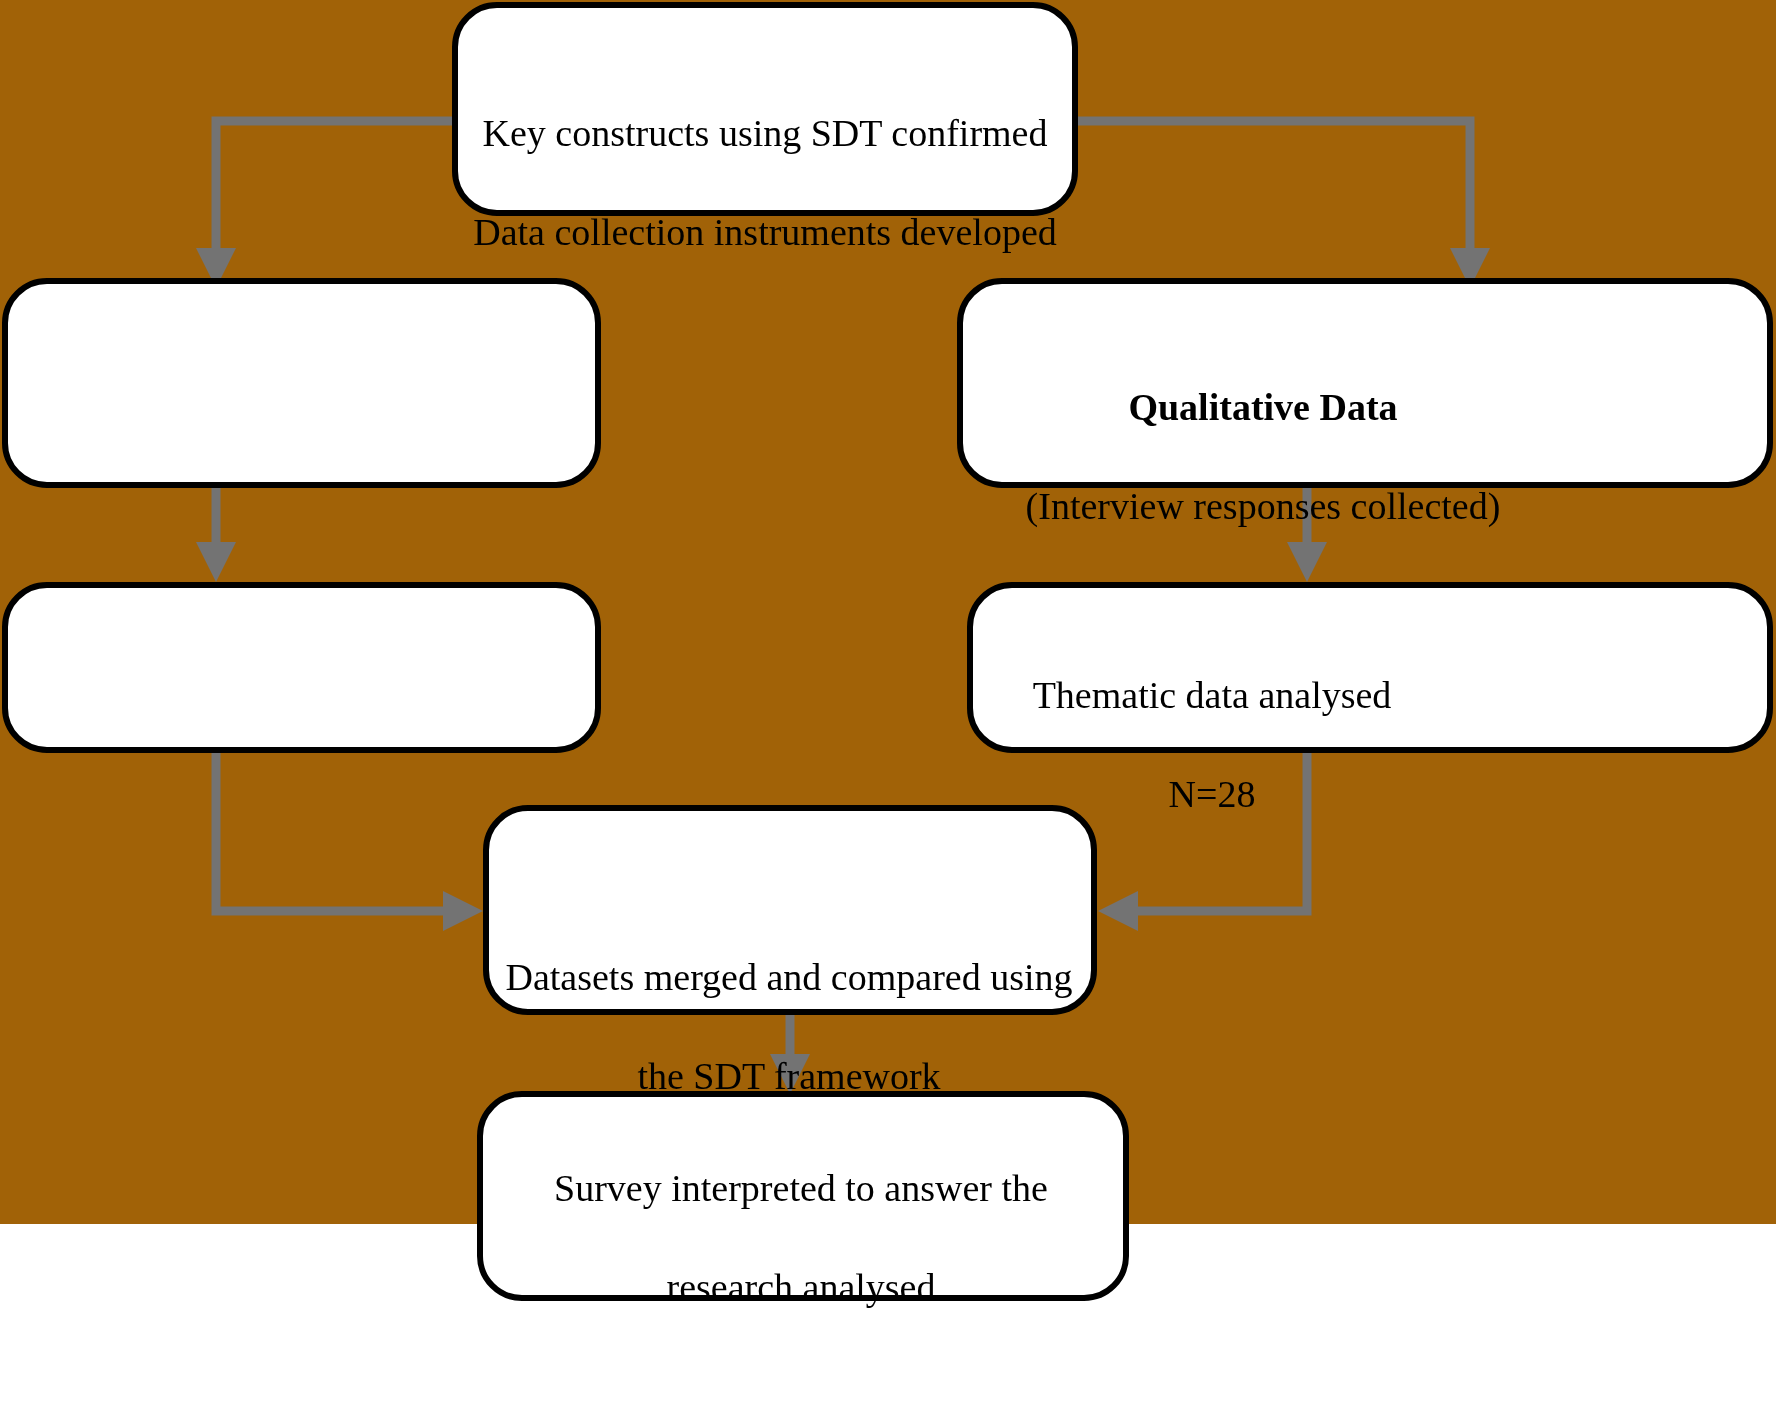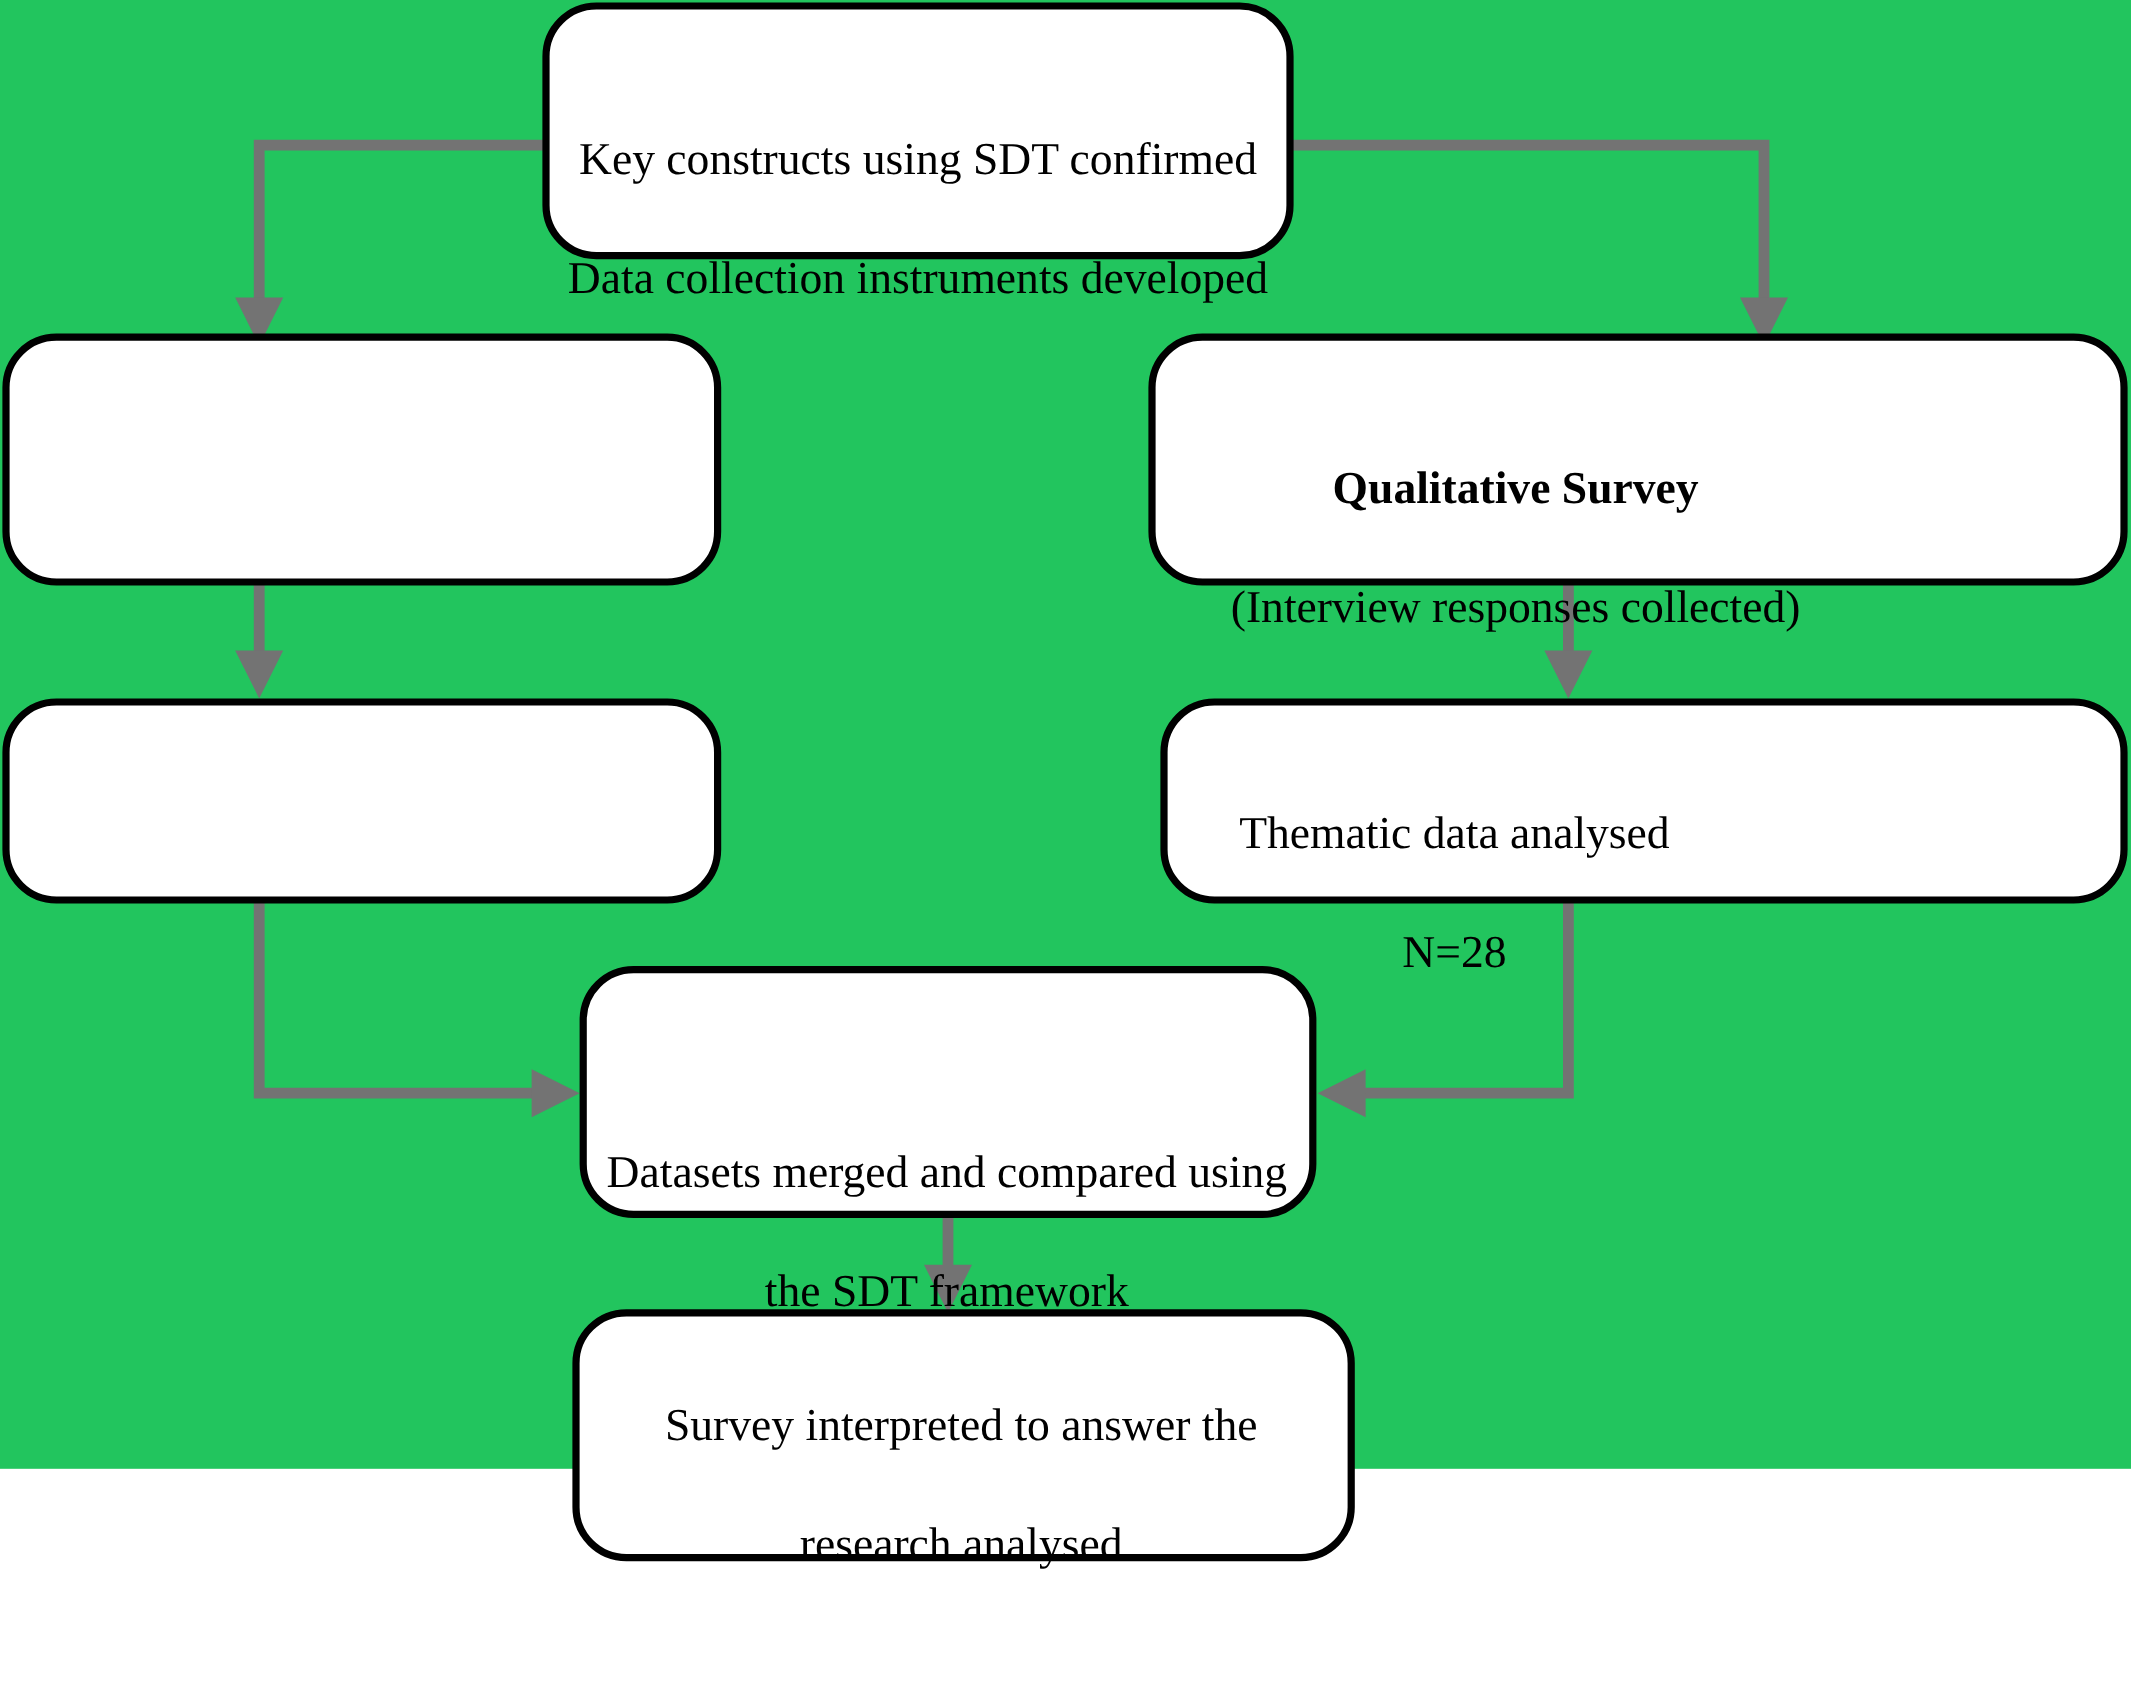--- a/index.html
+++ b/index.html
@@ -11,21 +11,21 @@
   body {
     width: 1776px;
     height: 1410px;
     font-family: "Liberation Serif", "DejaVu Serif", serif;
     overflow: hidden;
   }
   #flow-root {
     position: relative;
     width: 1776px;
     height: 1224px;
-    background: #22c55e;
+    background: #a16207;
   }
   svg.flow-canvas {
     position: absolute;
     top: 0;
     left: 0;
     width: 1776px;
     height: 1410px;
     display: block;
   }
   .node-box {
@@ -127,21 +127,21 @@
 
   </svg>
 
   <div class="node-text" id="txt-top">
     <span class="ln">Key constructs using SDT confirmed</span>
     <span class="ln">Data collection instruments developed</span>
   </div>
 
 
   <div class="node-text" id="txt-qual">
-    <span class="ln bold">Qualitative Survey</span>
+    <span class="ln bold">Qualitative Data</span>
     <span class="ln">(Interview responses collected)</span>
   </div>
 
 
   <div class="node-text" id="txt-thematic">
     <span class="ln">Thematic data analysed</span>
     <span class="ln">N=28</span>
   </div>
 
   <div class="node-text" id="txt-merge">

